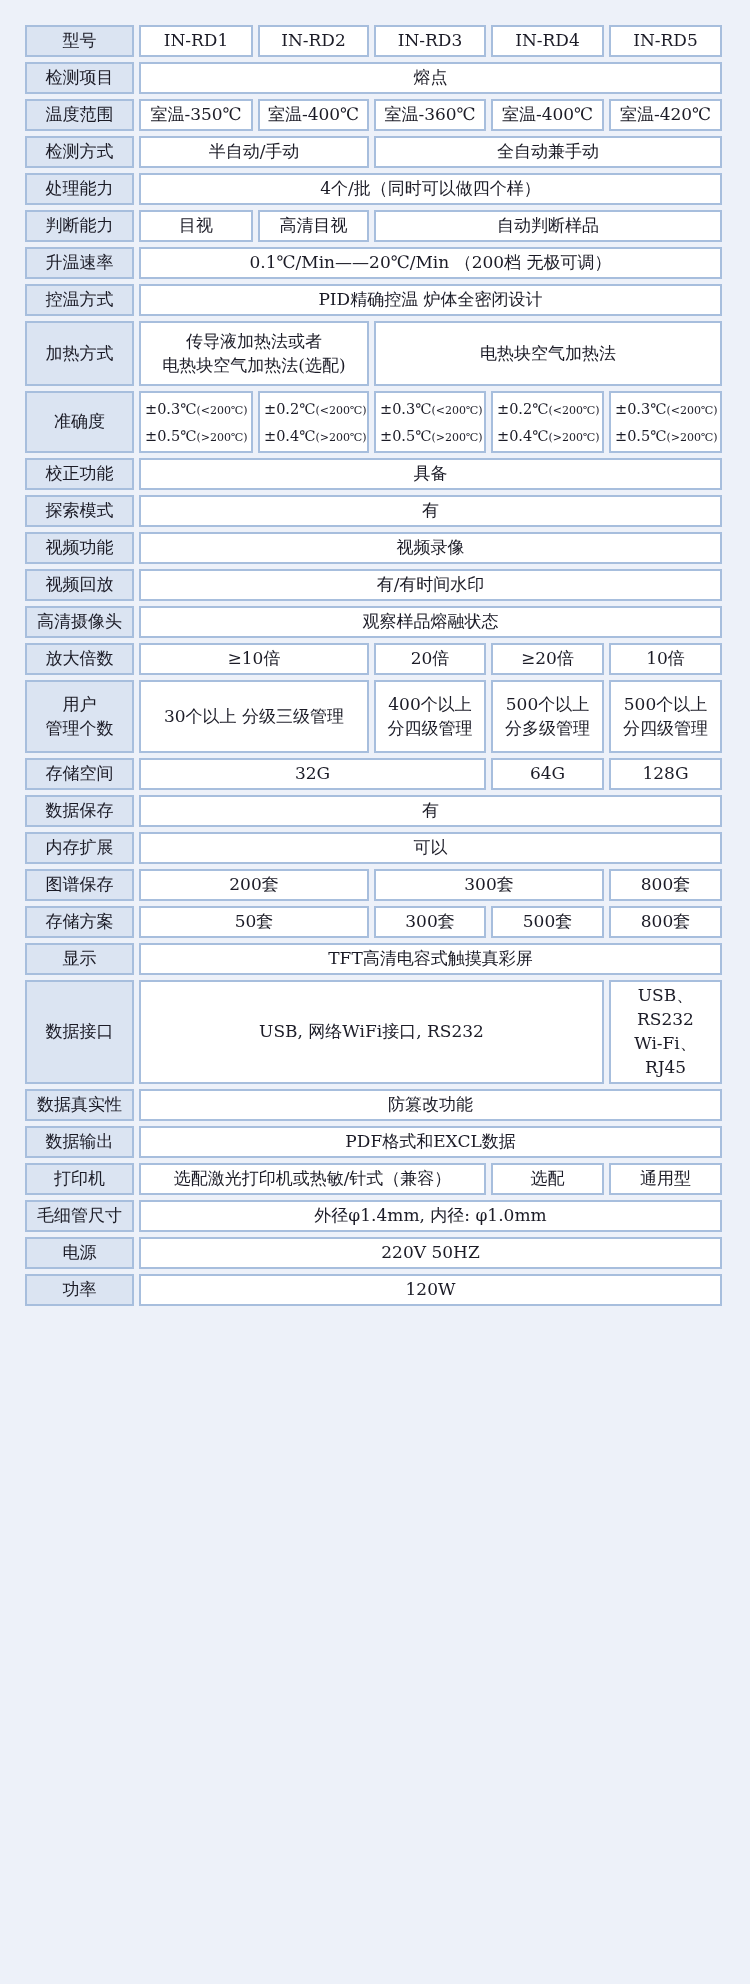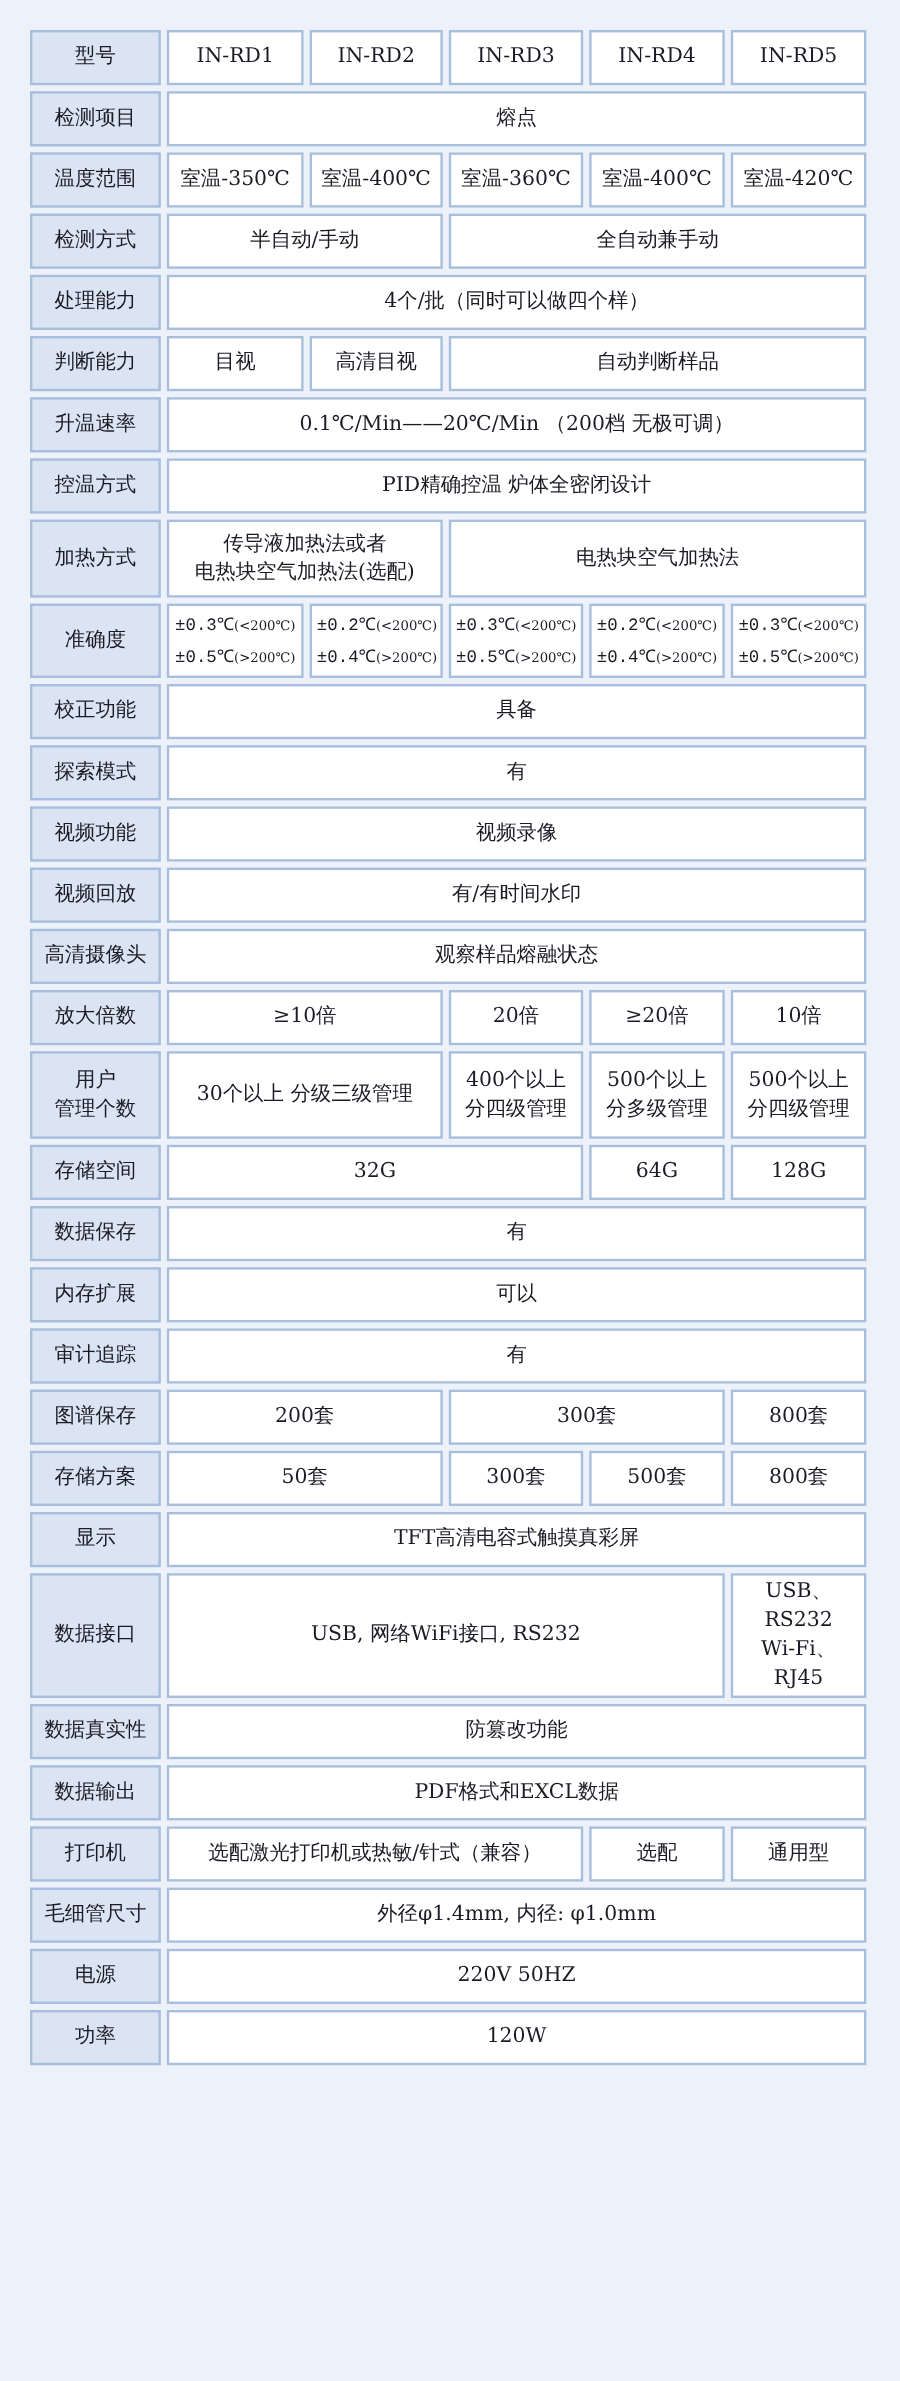--- a/index.html
+++ b/index.html
@@ -23,23 +23,23 @@
     text-align:center;
     vertical-align:middle;
     font-size:17px;
     line-height:1.4;
     padding:2px 4px;
     white-space:pre-line;
     overflow:hidden;
   }
   td.label{background:#dbe4f2;}
   td.data{background:#ffffff;}
-  tr{height:46px;}
+  tr{height:32px;}
   .acc-line{white-space:nowrap;line-height:1.6;}
-  .acc-main{font-size:14.5px;font-family:Liberation Mono, monospace;}
+  .acc-main{font-size:14.5px;}
   .acc-note{font-size:11px;}
 </style>
 </head>
 <body>
 
 <table class="spec">
   <colgroup>
     <col style="width:109px">
     <col style="width:114px">
     <col style="width:111px">
@@ -151,24 +151,20 @@
       </tr>
       <tr>
         <td class="label">数据保存</td>
         <td class="data" colspan="5">有</td>
       </tr>
       <tr>
         <td class="label">内存扩展</td>
         <td class="data" colspan="5">可以</td>
       </tr>
       <tr>
-        <td class="label">审计追踪</td>
-        <td class="data" colspan="5">有</td>
-      </tr>
-      <tr>
         <td class="label">图谱保存</td>
         <td class="data" colspan="2">200套</td>
         <td class="data" colspan="2">300套</td>
         <td class="data">800套</td>
       </tr>
       <tr>
         <td class="label">存储方案</td>
         <td class="data" colspan="2">50套</td>
         <td class="data">300套</td>
         <td class="data">500套</td>

